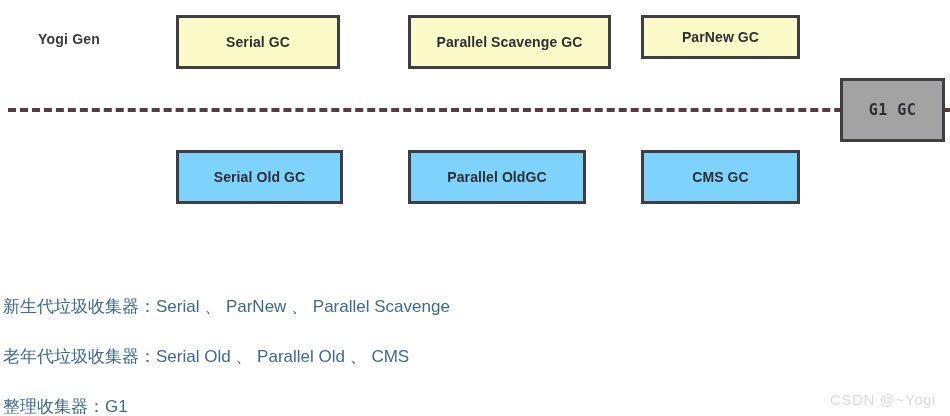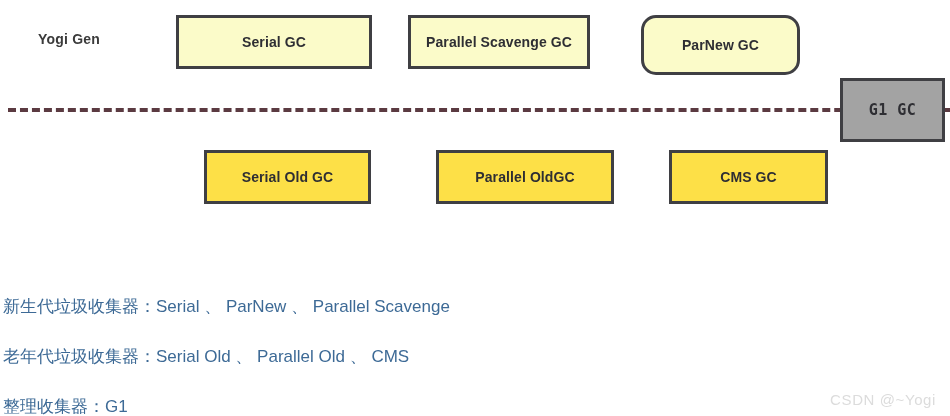--- a/index.html
+++ b/index.html
@@ -56,32 +56,32 @@
     display: flex;
     align-items: center;
     justify-content: center;
     font-size: 14px;
     font-weight: bold;
     color: #2e2e33;
     letter-spacing: 0.1px;
     white-space: nowrap;
   }
   .young-box { background: #fbfbc9; }
-  .old-box   { background: #fde047; margin-left: 28px; }
+  .old-box   { background: #7dd3fc; }
   .g1-box {
     background: #a3a3a3;
     font-family: "DejaVu Sans Mono", "Liberation Mono", monospace;
     font-size: 15px;
     letter-spacing: 0.5px;
   }
 
   
-  #box-serial-gc        { left: 176px; top: 15px;  width: 196px; height: 54px; }
-  #box-parallel-scav-gc { left: 408px; top: 15px;  width: 182px; height: 54px; }
-  #box-parnew-gc        { left: 641px; top: 15px;  width: 159px; height: 60px; border-radius: 15px; }
+  #box-serial-gc        { left: 176px; top: 15px;  width: 164px; height: 54px; }
+  #box-parallel-scav-gc { left: 408px; top: 15px;  width: 203px; height: 54px; }
+  #box-parnew-gc        { left: 641px; top: 15px;  width: 159px; height: 44px; }
   #box-serial-old-gc    { left: 176px; top: 150px; width: 167px; height: 54px; }
   #box-parallel-old-gc  { left: 408px; top: 150px; width: 178px; height: 54px; }
   #box-cms-gc           { left: 641px; top: 150px; width: 159px; height: 54px; }
   #box-g1-gc            { left: 840px; top: 78px;  width: 105px; height: 64px; }
 
   
   #notes {
     position: absolute;
     left: 0;
     top: 282px;

